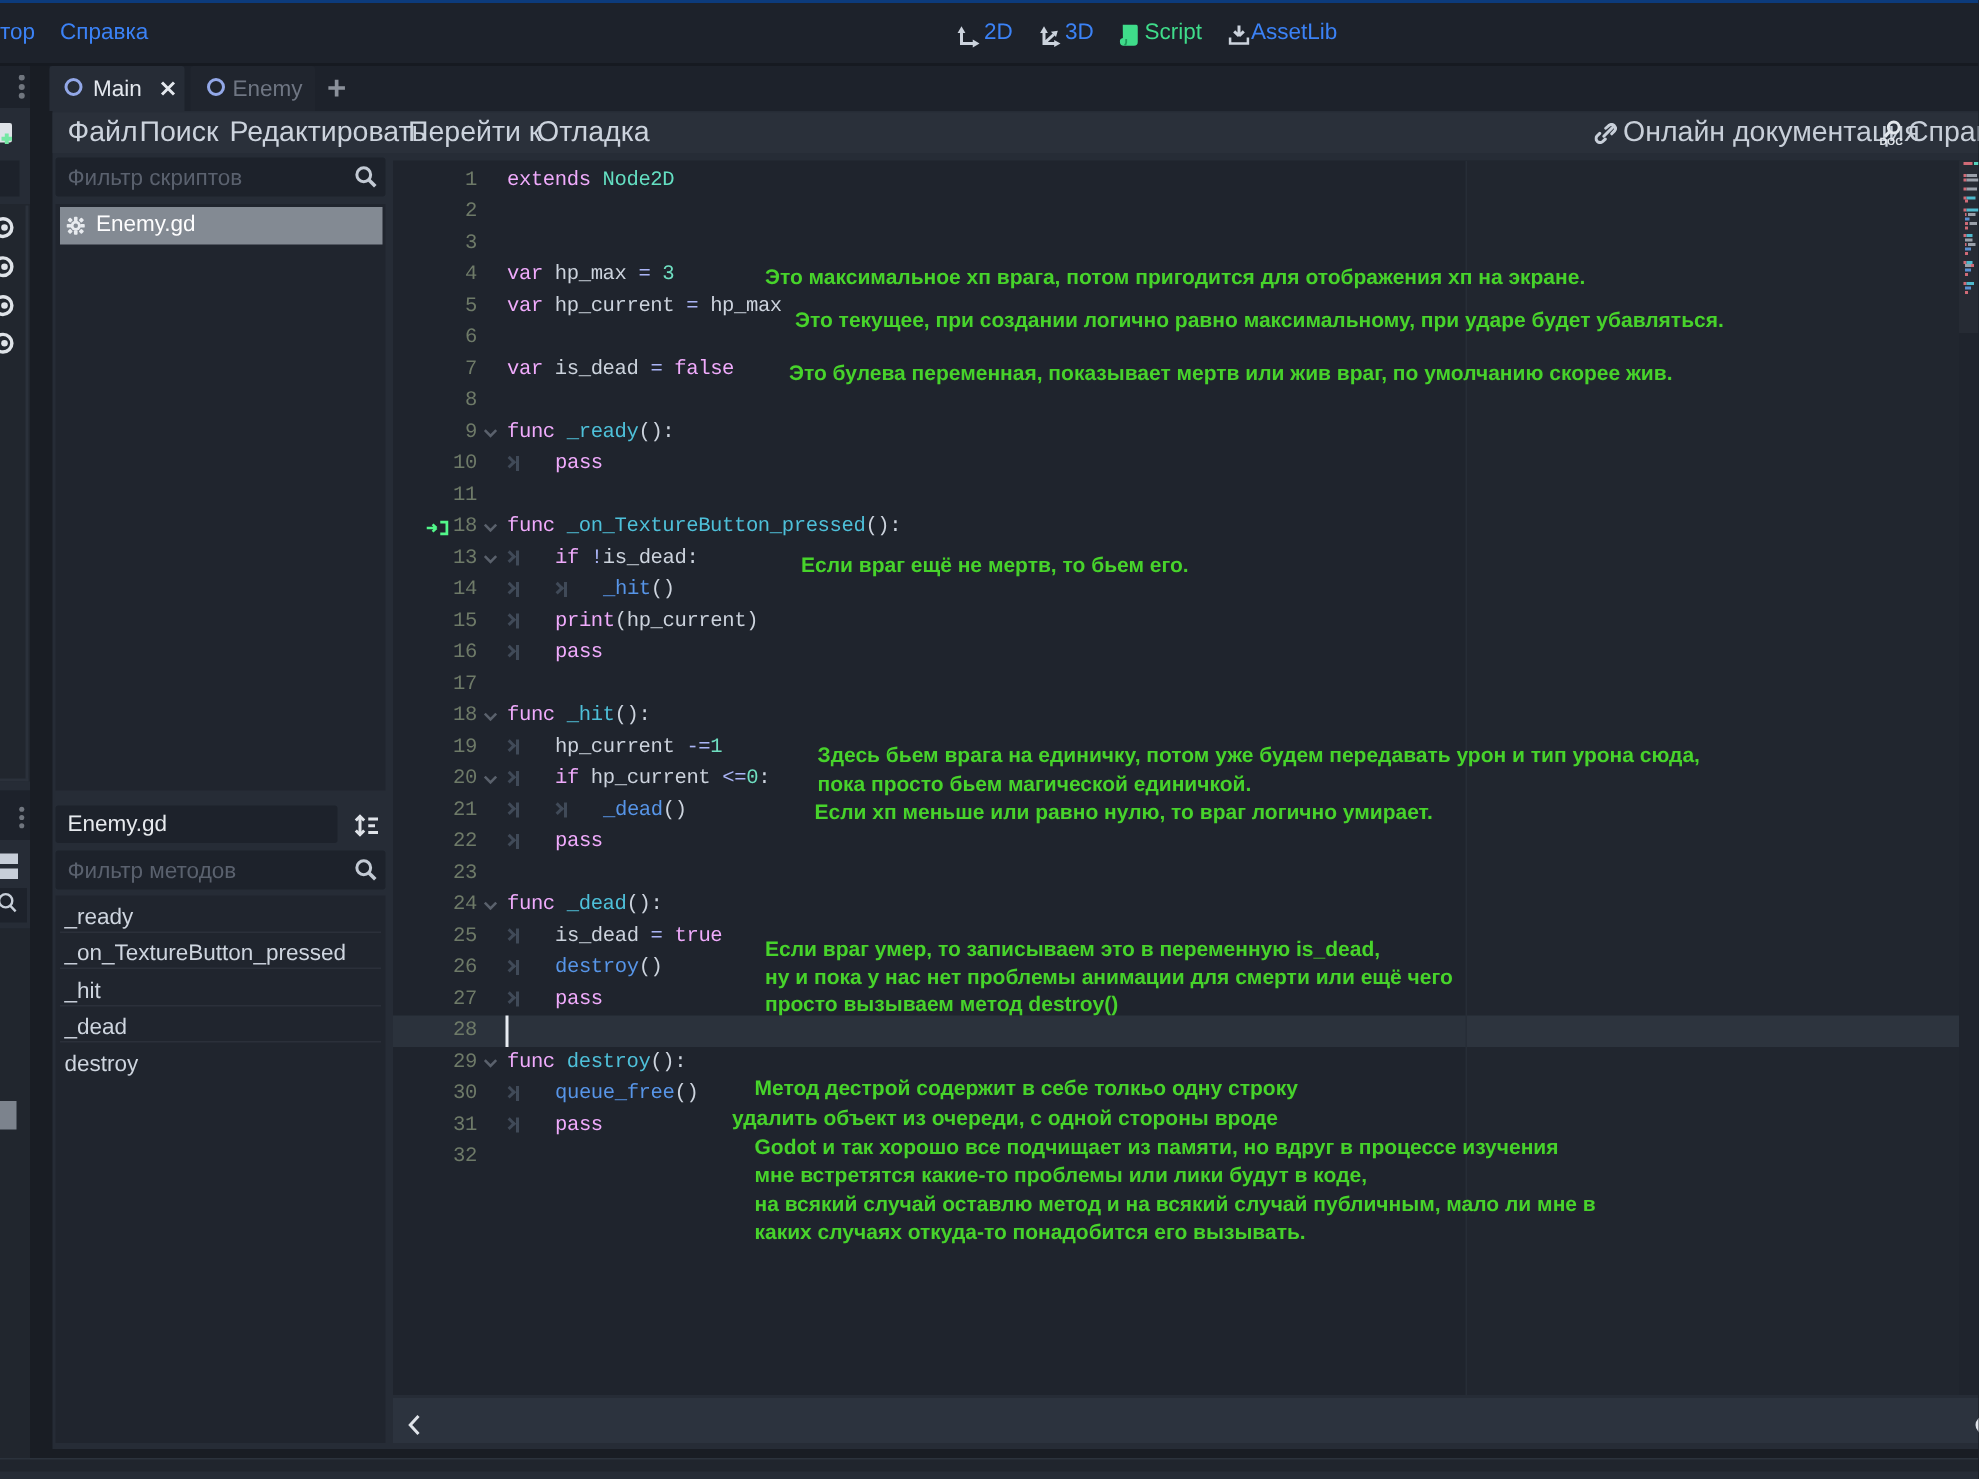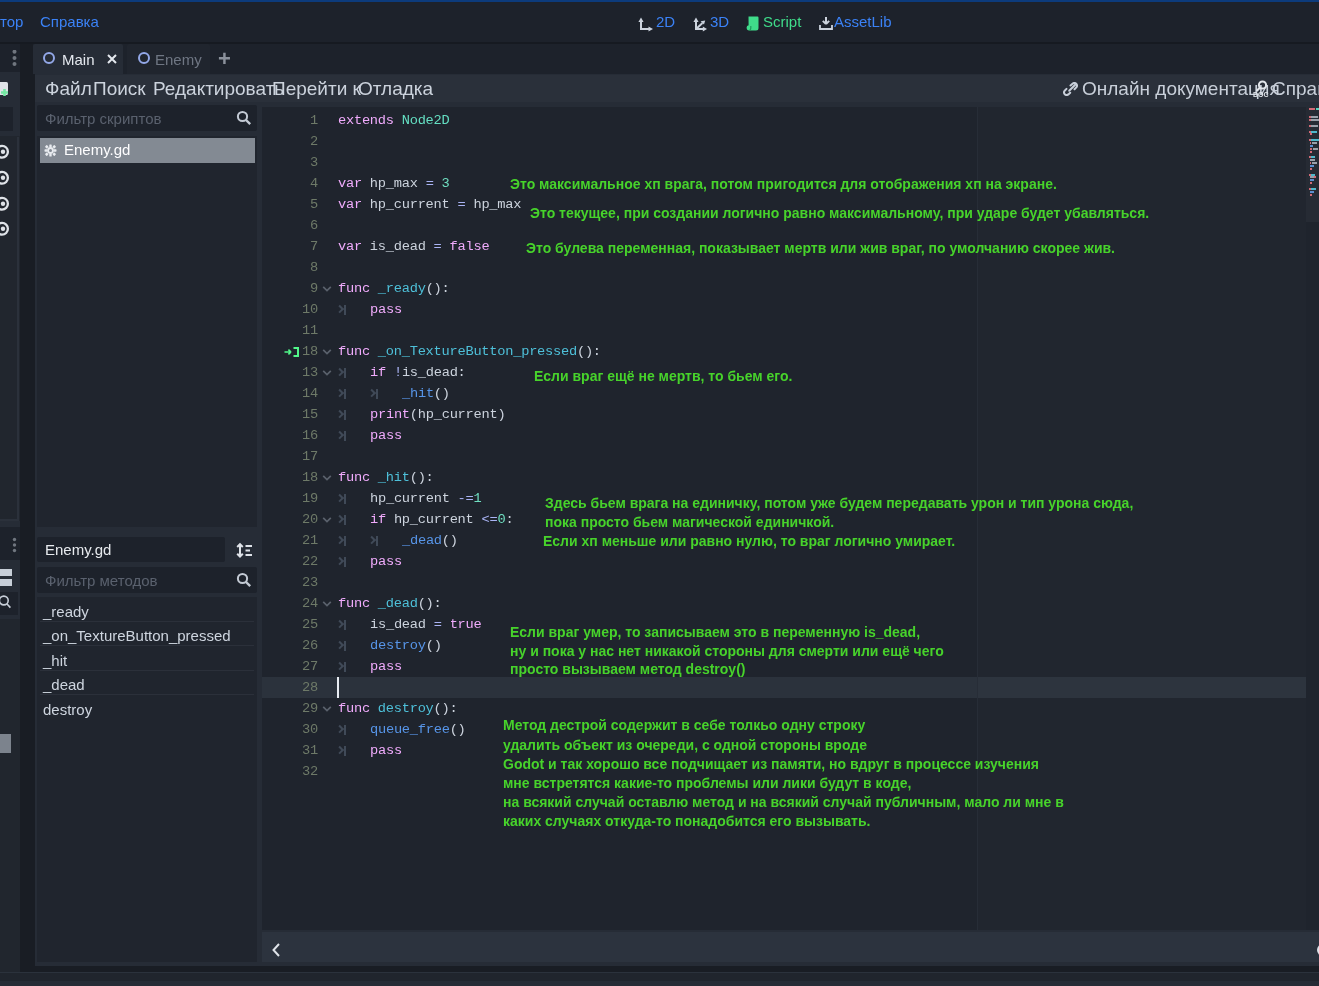--- a/index.html
+++ b/index.html
@@ -300,24 +300,24 @@
 <div class="abs" style="left:75px;top:570px;width:2px;height:21px;background:#e8ecf2;"></div>
 <div class="abs" style="left:716px;top:0;width:328px;height:823px;background:rgba(255,255,255,0.012);"></div>
 <div class="an" style="left:248px;top:69.7px;">Это максимальное хп врага, потом пригодится для отображения хп на экране.</div>
 <div class="an" style="left:268px;top:99.2px;">Это текущее, при создании логично равно максимальному, при ударе будет убавляться.</div>
 <div class="an" style="left:264px;top:134.2px;">Это булева переменная, показывает мертв или жив враг, по умолчанию скорее жив.</div>
 <div class="an" style="left:272px;top:262.2px;">Если враг ещё не мертв, то бьем его.</div>
 <div class="an" style="left:283px;top:389.0px;">Здесь бьем врага на единичку, потом уже будем передавать урон и тип урона сюда,</div>
 <div class="an" style="left:283px;top:408.0px;">пока просто бьем магической единичкой.</div>
 <div class="an" style="left:281px;top:426.5px;">Если хп меньше или равно нулю, то враг логично умирает.</div>
 <div class="an" style="left:248px;top:517.8px;">Если враг умер, то записываем это в переменную is_dead,</div>
-<div class="an" style="left:248px;top:537.1px;">ну и пока у нас нет никакой стороны для смерти или ещё чего</div>
+<div class="an" style="left:248px;top:537.1px;">ну и пока у нас нет проблемы анимации для смерти или ещё чего</div>
 <div class="an" style="left:248px;top:555.4px;">просто вызываем метод destroy()</div>
 <div class="an" style="left:241px;top:611.4px;">Метод дестрой содержит в себе толкьо одну строку</div>
-<div class="an" style="left:241px;top:630.7px;">удалить объект из очереди, с одной стороны вроде</div>
+<div class="an" style="left:226px;top:630.7px;">удалить объект из очереди, с одной стороны вроде</div>
 <div class="an" style="left:241px;top:649.8px;">Godot и так хорошо все подчищает из памяти, но вдруг в процессе изучения</div>
 <div class="an" style="left:241px;top:668.8px;">мне встретятся какие-то проблемы или лики будут в коде,</div>
 <div class="an" style="left:241px;top:687.9px;">на всякий случай оставлю метод и на всякий случай публичным, мало ли мне в</div>
 <div class="an" style="left:241px;top:706.9px;">каких случаях откуда-то понадобится его вызывать.</div>
 </div>
 <div id="botbar" class="abs">
   <svg class="abs" style="left:9px;top:10px;" width="10" height="16" viewBox="0 0 10 16">
     <path d="M8 2 L2.5 8 L8 14" stroke="#dfe3e9" stroke-width="2" fill="none"></path>
   </svg>
   <div class="abs" style="left:1055px;top:12px;width:12px;height:12px;border-radius:50%;background:#dfe3e9;"></div>

